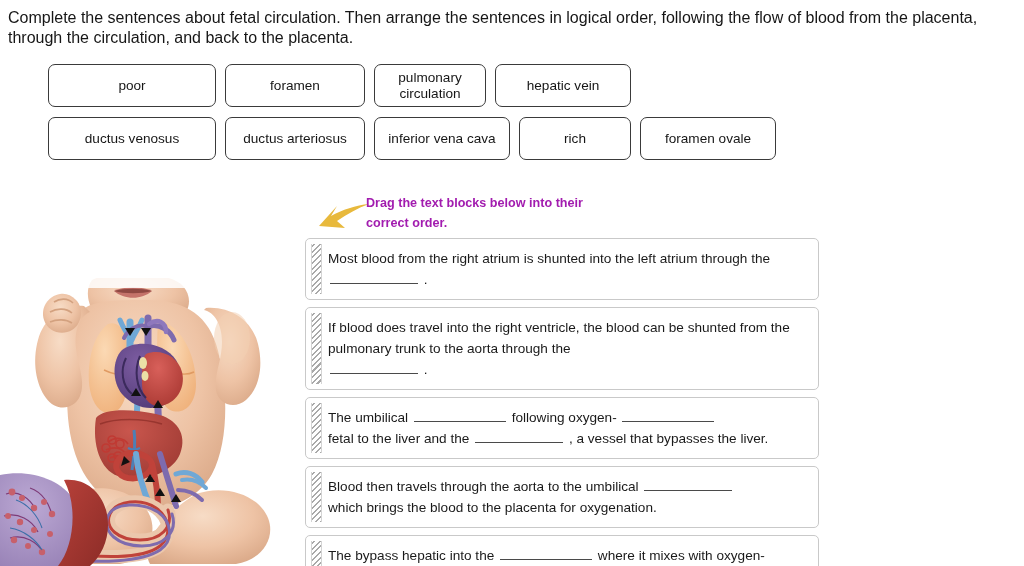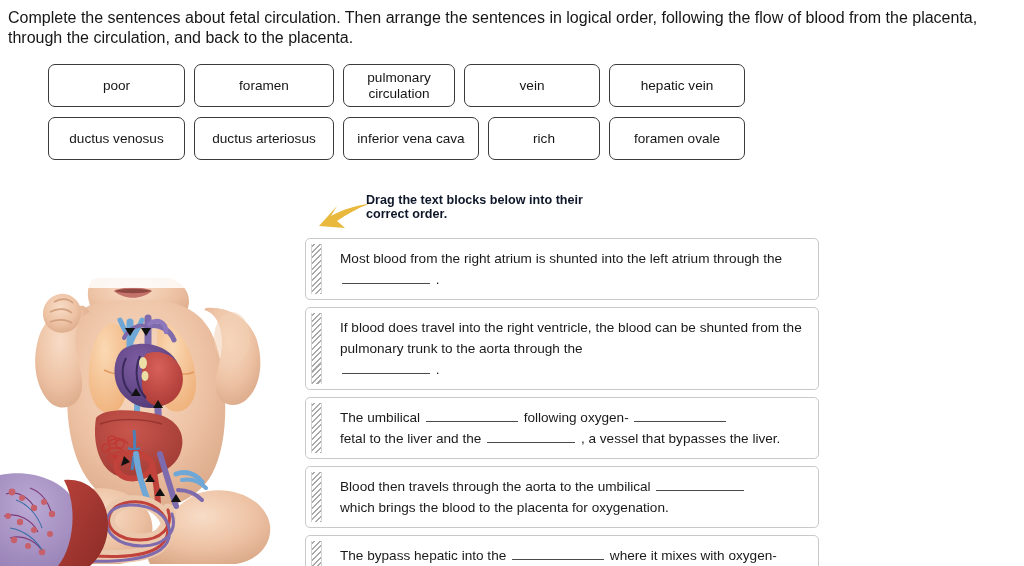--- a/index.html
+++ b/index.html
@@ -53,21 +53,21 @@
     color: #161616;
     text-align: center;
     line-height: 16px;
     padding: 0 6px;
     overflow: visible;
     cursor: pointer;
     user-select: none;
     position: relative;
   }
   .bank-chip span { display: block; white-space: pre-line; }
-  .w1 { width: 137px; }
+  .w1 { width: 168px; }
   .w2 { width: 140px; }
   .w3 { width: 112px; }
   .w4 { width: 136px; }
   .w5 { width: 136px; }
 
   
   #drag-note {
     position: absolute;
     left: 318px;
     top: 193px;
@@ -81,41 +81,41 @@
     width: 52px;
     height: 36px;
   }
   #drag-note-text {
     position: absolute;
     left: 48px;
     top: 0px;
     width: 245px;
     font-size: 12.6px;
     font-weight: bold;
-    line-height: 14px;
-    color: #0f172a;
+    line-height: 20px;
+    color: #a21caf;
     white-space: pre-line;
   }
 
   
   #blocks {
     position: absolute;
     left: 305px;
     top: 238px;
     width: 514px;
   }
   .block {
     box-sizing: border-box;
     position: relative;
     width: 514px;
     border: 1px solid #c9c9c9;
     border-radius: 5px;
     background: #ffffff;
     margin-bottom: 7px;
-    padding: 9px 12px 9px 34px;
+    padding: 9px 12px 9px 22px;
     font-size: 13.6px;
     line-height: 21px;
     color: #1a1a1a;
     cursor: move;
     user-select: none;
   }
   .grip {
     position: absolute;
     left: 5px;
     top: 5px;
@@ -164,23 +164,20 @@
   <div class="bank-row">
     <div class="bank-chip w1">
       <span>poor</span>
     </div>
     <div class="bank-chip w2">
       <span>foramen</span>
     </div>
     <div class="bank-chip w3">
       <span>pulmonary
 circulation</span>
-    </div>
-    <div class="bank-chip w4">
-      <span>vein</span>
     </div>
     <div class="bank-chip w5">
       <span>hepatic vein</span>
     </div>
   </div>
 
   <div class="bank-row">
     <div class="bank-chip w1">
       <span>ductus venosus</span>
     </div>

